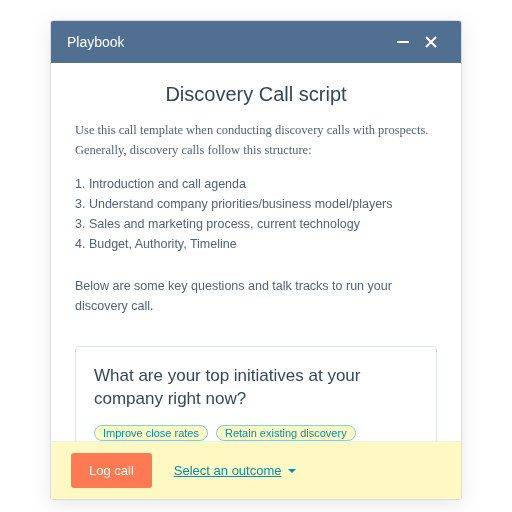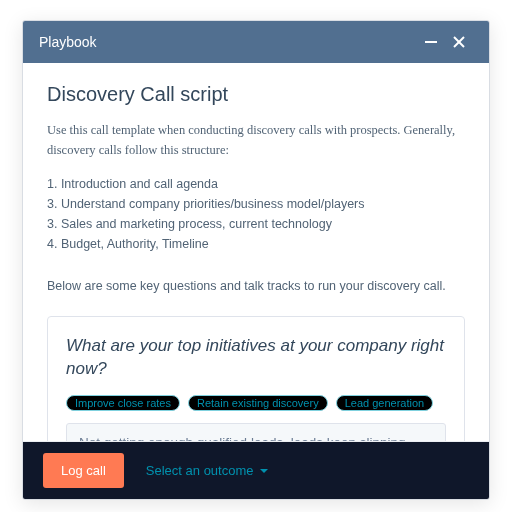--- a/index.html
+++ b/index.html
@@ -1,21 +1,21 @@
 <!DOCTYPE html>
 <html><head>
 <meta charset="utf-8">
 <style>
   * { box-sizing: border-box; margin: 0; padding: 0; }
   html, body { width: 512px; height: 512px; font-family: -apple-system, BlinkMacSystemFont, "Segoe UI", Arial, sans-serif; }
   body { background: #fff; display: flex; align-items: flex-start; justify-content: center; }
 
   .panel {
     margin: 20px 20px 0 20px;
-    width: 468px;
+    width: 412px;
     height: 480px;
     border: 1px solid #d9dde3;
     border-radius: 3px;
     background: #fff;
     box-shadow: 0 4px 20px rgba(0,0,0,0.10);
     overflow: hidden;
     display: flex;
     flex-direction: column;
     position: relative;
   }
@@ -51,49 +51,49 @@
     padding: 20px 24px 16px 24px;
   }
   .scroll::-webkit-scrollbar { width: 6px; }
   .scroll::-webkit-scrollbar-thumb { background: #c3cad4; border-radius: 3px; }
 
   h1.page-title {
     font-size: 20px;
     font-weight: 500;
     color: #33475b;
     margin-bottom: 14px;
+    text-align: center;
   }
   .intro, .ol-item, .below-note {
     font-size: 12.5px;
     line-height: 1.6;
     color: #516375;
   }
   .intro { margin-bottom: 14px; font-family: Liberation Serif, serif; }
   .ol { margin-bottom: 22px; }
   .ol-item { }
-  .below-note { margin-bottom: 20px; }
+  .below-note { margin-bottom: 30px; }
 
   .card {
     border: 1px solid #dfe3eb;
     border-radius: 4px;
     padding: 18px 18px 14px 18px;
   }
   .card h2 {
     font-size: 17px;
     font-weight: 500;
     color: #33475b;
     line-height: 1.35;
     margin-bottom: 14px;
-    font-style: italic;
   }
   .chips { display: flex; flex-wrap: wrap; gap: 8px; margin-bottom: 12px; }
   .chip {
     border: 1px solid #7fd1de;
     color: #0091ae;
-    background: #000000;
+    background: #fef9c3;
     font-size: 11px;
     padding: 1px 8px;
     border-radius: 11px;
     cursor: pointer;
   }
   .textarea {
     width: 100%;
     min-height: 62px;
     border: 1px solid #dfe3eb;
     background: #f5f8fa;
@@ -103,21 +103,21 @@
     color: #6b7c93;
     line-height: 1.4;
     resize: vertical;
     font-family: inherit;
   }
 
   .footer {
     flex-shrink: 0;
     height: 58px;
     border-top: 1px solid #eceff3;
-    background: #0f172a;
+    background: #fef9c3;
     display: flex;
     align-items: center;
     padding: 0 20px;
     gap: 22px;
   }
   .btn-primary {
     background: #ff7a53;
     color: #fff;
     border: none;
     border-radius: 3px;
@@ -127,20 +127,21 @@
     cursor: pointer;
   }
   .dropdown {
     color: #0091ae;
     font-size: 13px;
     font-weight: 400;
     cursor: pointer;
     display: inline-flex;
     align-items: center;
     gap: 6px;
+    text-decoration: underline;
   }
   .dropdown .tri {
     width: 0; height: 0;
     border-left: 4px solid transparent;
     border-right: 4px solid transparent;
     border-top: 4px solid #0091ae;
   }
 </style>
 </head>
 <body>

